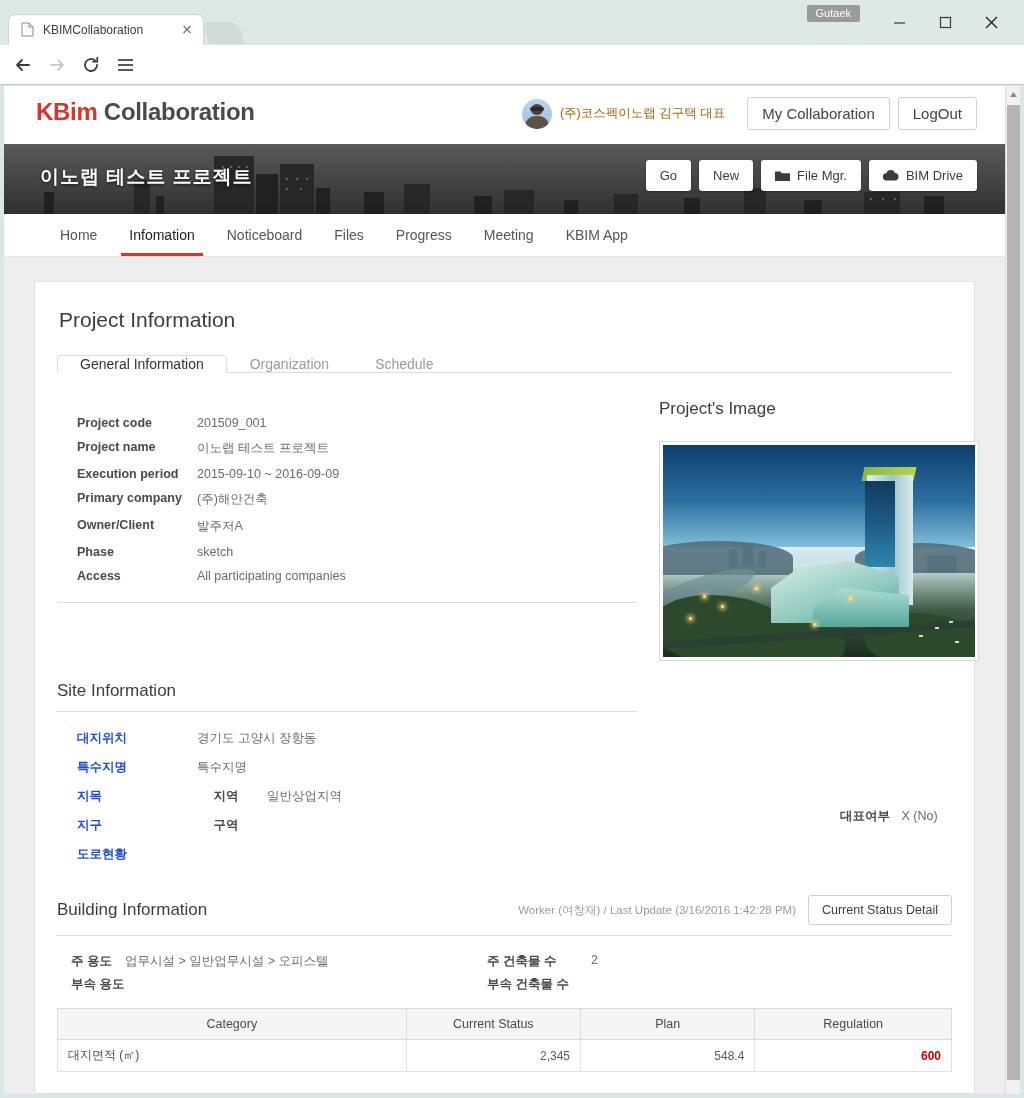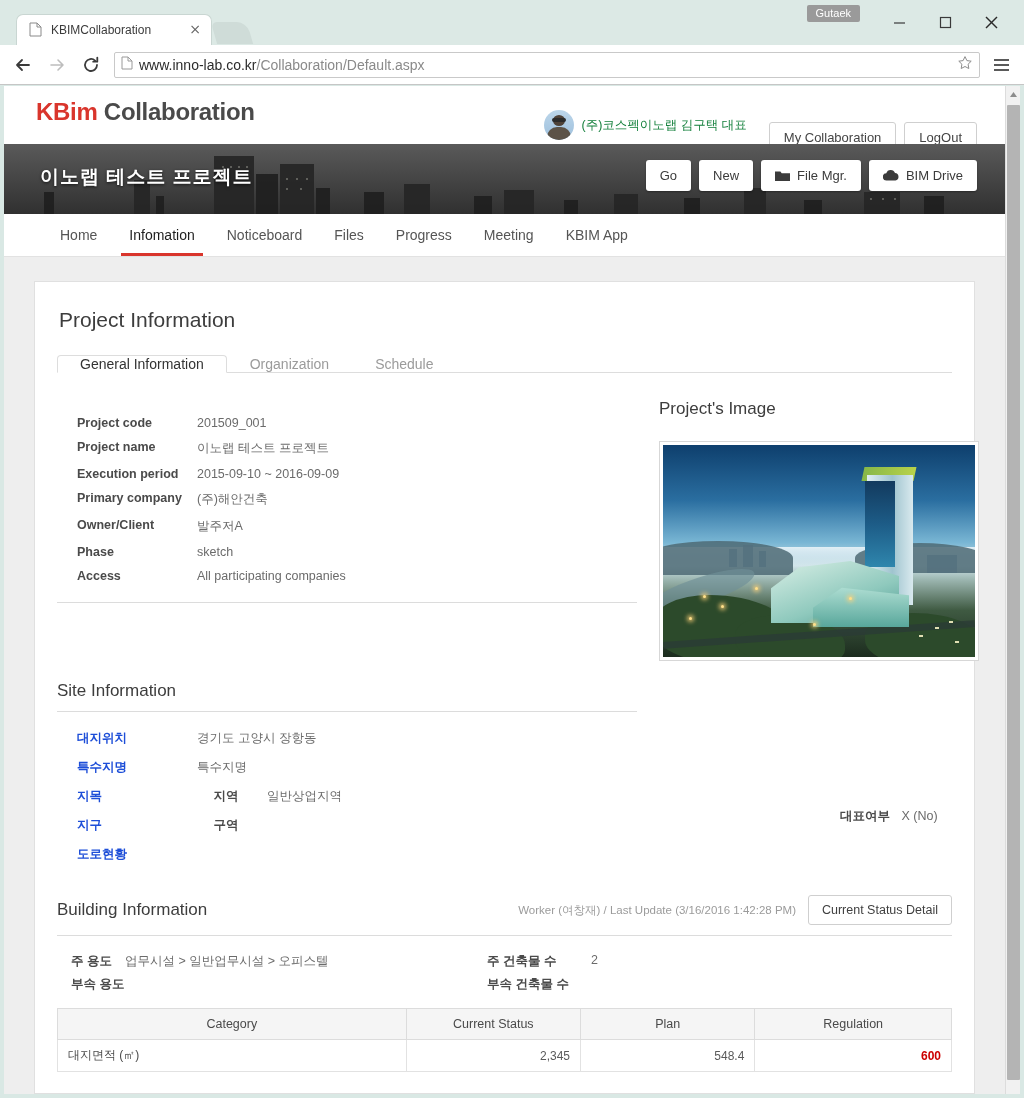--- a/index.html
+++ b/index.html
@@ -13,21 +13,21 @@
   
   #browser-window {
     position: absolute; left: 0; top: 0; width: 1024px; height: 1098px;
     background: #d9e8e4;
   }
   #titlebar {
     position: absolute; left: 0; top: 0; width: 1024px; height: 45px;
     background: #dce9e5;
   }
   #tabstrip {
-    position: absolute; left: 16px; top: 14px; height: 31px; display: flex; align-items: flex-end;
+    position: absolute; left: 8px; top: 14px; height: 31px; display: flex; align-items: flex-end;
   }
   .tab {
     height: 31px; background: #fff; border-top-left-radius: 7px; border-top-right-radius: 7px;
     display: flex; align-items: center; padding: 0 8px 0 12px; min-width: 196px;
     border: 1px solid #c9d6d2; border-bottom: none; position: relative;
   }
   .tab-favicon {
     width: 14px; height: 16px; margin-right: 8px; position: relative; flex: 0 0 auto;
   }
   .tab-favicon svg { display:block; }
@@ -102,26 +102,25 @@
   #user-area {
     position: absolute; right: 28px; top: 11px; display: flex; align-items: center;
   }
   #avatar {
     width: 30px; height: 30px; border-radius: 50%; overflow: hidden; flex: 0 0 auto;
     background: linear-gradient(#bcd6ea, #9dbfdc); position: relative; margin-right: 8px;
   }
   #avatar .head { position:absolute; left:9px; top:5px; width:12px; height:11px; border-radius:50%; background:#4e4238; }
   #avatar .glass { position:absolute; left:8px; top:8px; width:14px; height:4px; background:#2b2b2b; border-radius:2px; }
   #avatar .body { position:absolute; left:3px; top:17px; width:24px; height:16px; border-radius:10px 10px 0 0; background:#5c5348; }
-  #username { font-size: 12.5px; color: #15803d; margin-right: 14px; white-space: nowrap; }
+  #username { font-size: 12.5px; color: #a16207; margin-right: 14px; white-space: nowrap; }
   .hbtn {
     border: 1px solid #cfcfcf; border-radius: 3px; background: #fff; color: #444;
-    font-size: 13px; padding: 7px 14px; margin-left: 8px; cursor: pointer; white-space: nowrap;
+    font-size: 15px; padding: 7px 14px; margin-left: 8px; cursor: pointer; white-space: nowrap;
     font-family: "Liberation Sans", sans-serif;
-    margin-top: 25px;
   }
 
   
   #banner {
     height: 70px; position: relative; overflow: hidden;
     background: linear-gradient(180deg,#4c4c4c 0%, #3a3a3a 40%, #2c2c2c 100%);
   }
   .sky { position:absolute; inset:0; background: linear-gradient(180deg,#5a5a5a,#303030); }
   .bldg { position: absolute; bottom: 0; background: #1f1f1f; opacity: .93; }
   .bldg.lit { background: #262626; }
@@ -291,34 +290,20 @@
       <svg width="20" height="20" viewBox="0 0 20 20">
           <path d="M4 10h12M11 5l5 5-5 5" fill="none" stroke="#bdbdbd" stroke-width="1.6" stroke-linecap="round" stroke-linejoin="round"></path>
         </svg>
     </span>
     <span class="navbtn">
       <svg width="20" height="20" viewBox="0 0 20 20">
           <path d="M16 10a6 6 0 1 1-1.9-4.4" fill="none" stroke="#3b3b3b" stroke-width="1.8" stroke-linecap="round"></path>
           <path d="M16.3 2.6v4.1h-4.1" fill="none" stroke="#3b3b3b" stroke-width="1.8" stroke-linecap="round" stroke-linejoin="round"></path>
         </svg>
     </span>
-    <div id="urlbar">
-      <span class="pageicon">
-        <svg width="12" height="14" viewBox="0 0 12 14">
-            <path d="M1 1h6l4 4v8H1z" fill="#fff" stroke="#9a9a9a" stroke-width="1"></path>
-            <path d="M7 1v4h4" fill="none" stroke="#9a9a9a" stroke-width="1"></path>
-          </svg>
-      </span>
-      <span class="url-text"><span>www.inno-lab.co.kr</span><span class="dim">/Collaboration/Default.aspx</span></span>
-      <span class="star">
-        <svg width="16" height="16" viewBox="0 0 16 16">
-            <path d="M8 1.6l1.9 4 4.3.6-3.1 3 .7 4.3L8 11.5l-3.8 2 .7-4.3-3.1-3 4.3-.6z" fill="none" stroke="#8d8d8d" stroke-width="1"></path>
-          </svg>
-      </span>
-    </div>
     <span id="menubtn">
       <span class="hamburger">
           <i></i>
           <i></i>
           <i></i>
         </span>
     </span>
   </div>
 
   <div id="scrollbar">

